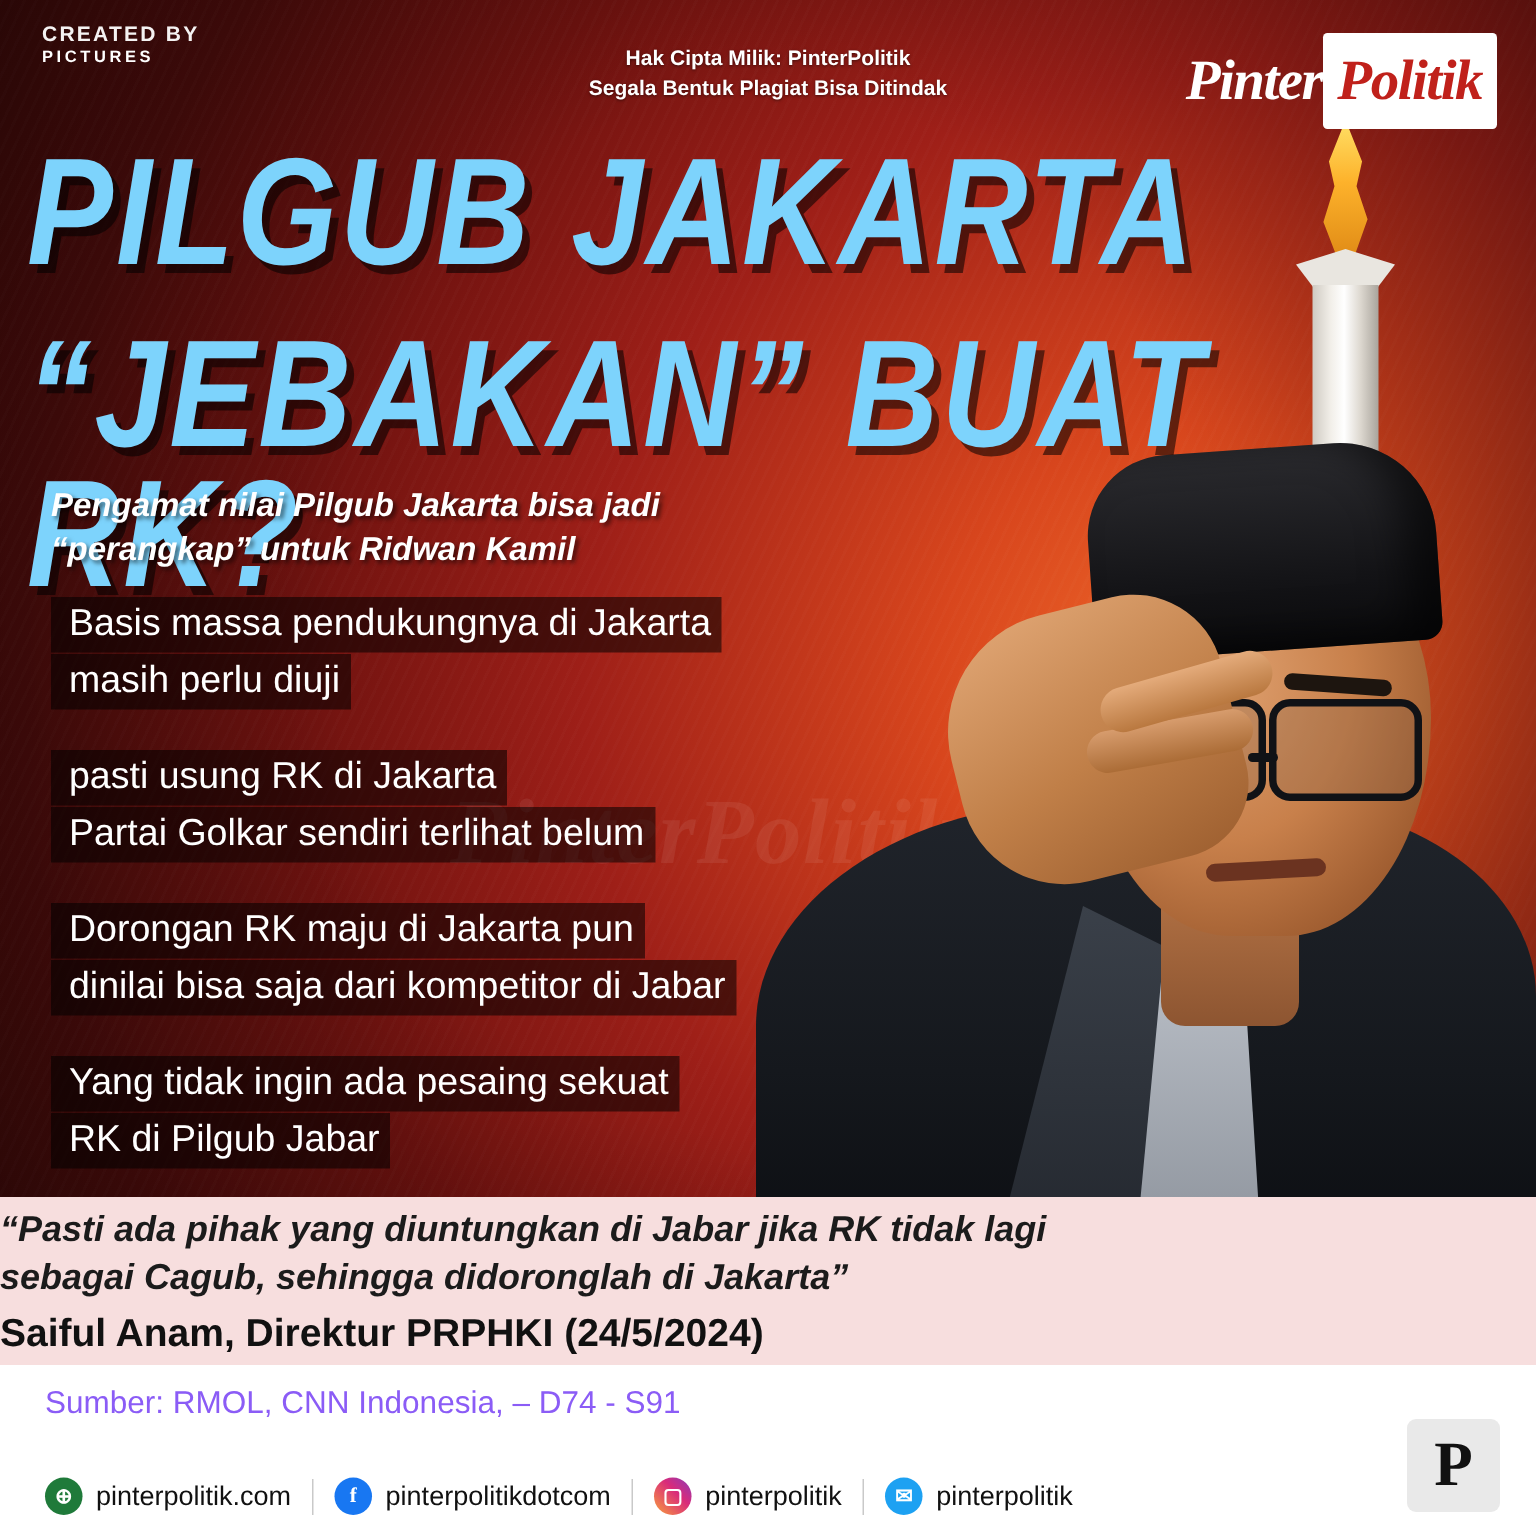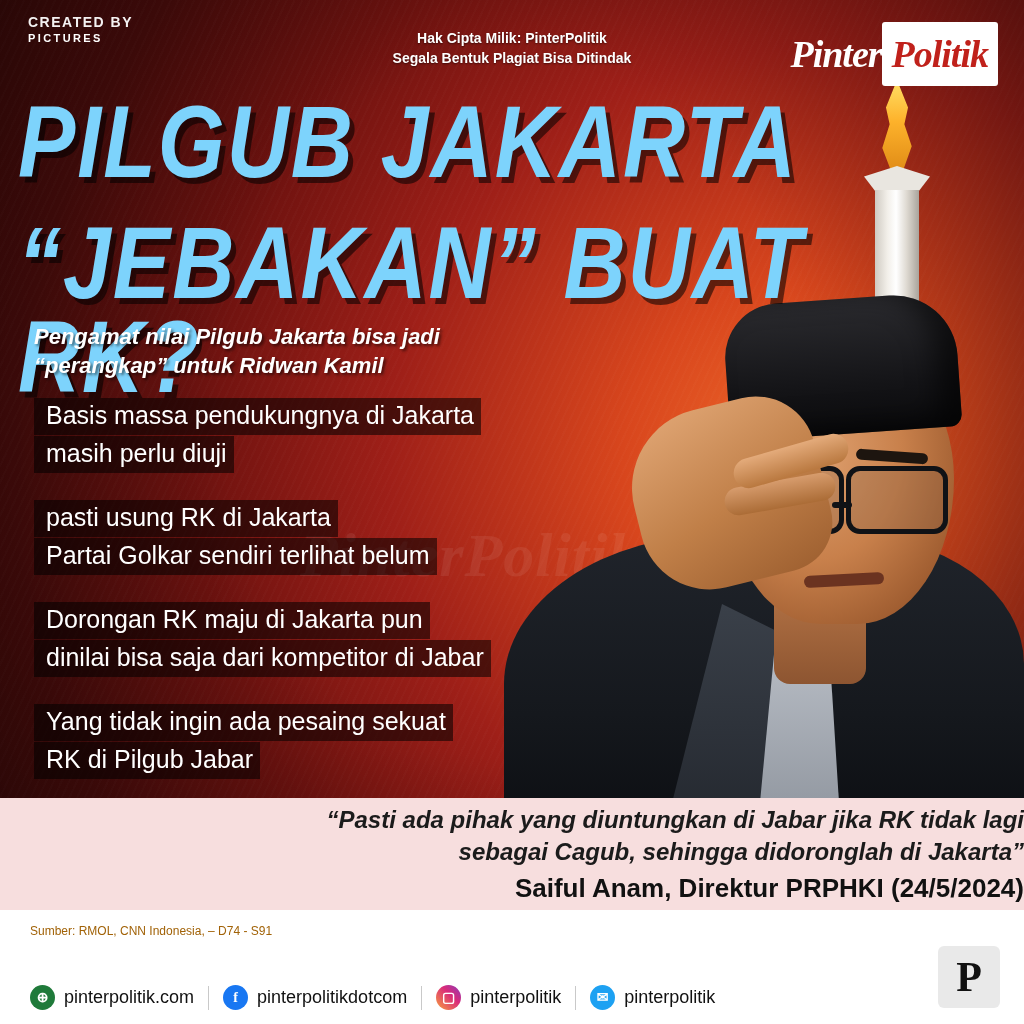--- a/index.html
+++ b/index.html
@@ -198,34 +198,34 @@
     background:rgba(0,0,0,.55);
     color:#fff;font-size:25px;line-height:1.32;
     padding:1px 7px 3px 12px;
     margin-bottom:1px;
     white-space:nowrap;
   }
   
   .quote-band{
     position:absolute;left:0;right:0;bottom:114px;height:112px;
     background:#f7dede;
-    display:flex;flex-direction:column;align-items:flex-end;justify-content:center;
+    display:flex;flex-direction:column;align-items:flex-start;justify-content:center;
   }
   .quote-band .q{
     color:#1b1b1b;font-size:24px;font-style:italic;font-weight:600;text-align:center;line-height:1.3;
   }
   .quote-band .src{
     color:#111;font-size:26px;font-weight:700;margin-top:6px;
   }
   
   .footer{
     position:absolute;left:0;right:0;bottom:0;height:114px;background:#ffffff;
   }
   .footer .sumber{
-    position:absolute;left:30px;top:14px;color:#a16207;font-size:12px;
+    position:absolute;left:30px;top:14px;color:#8b5cf6;font-size:21px;
   }
   .footer .socials{
     position:absolute;left:30px;bottom:14px;display:flex;align-items:center;gap:14px;
   }
   .soc{display:flex;align-items:center;gap:9px;color:#111;font-size:18px;}
   .soc .ic{
     width:25px;height:25px;border-radius:50%;display:flex;align-items:center;justify-content:center;
     color:#fff;font-size:14px;font-weight:700;font-family:"Liberation Serif",serif;
   }
   .ic-web{background:#1f7a3a;}

